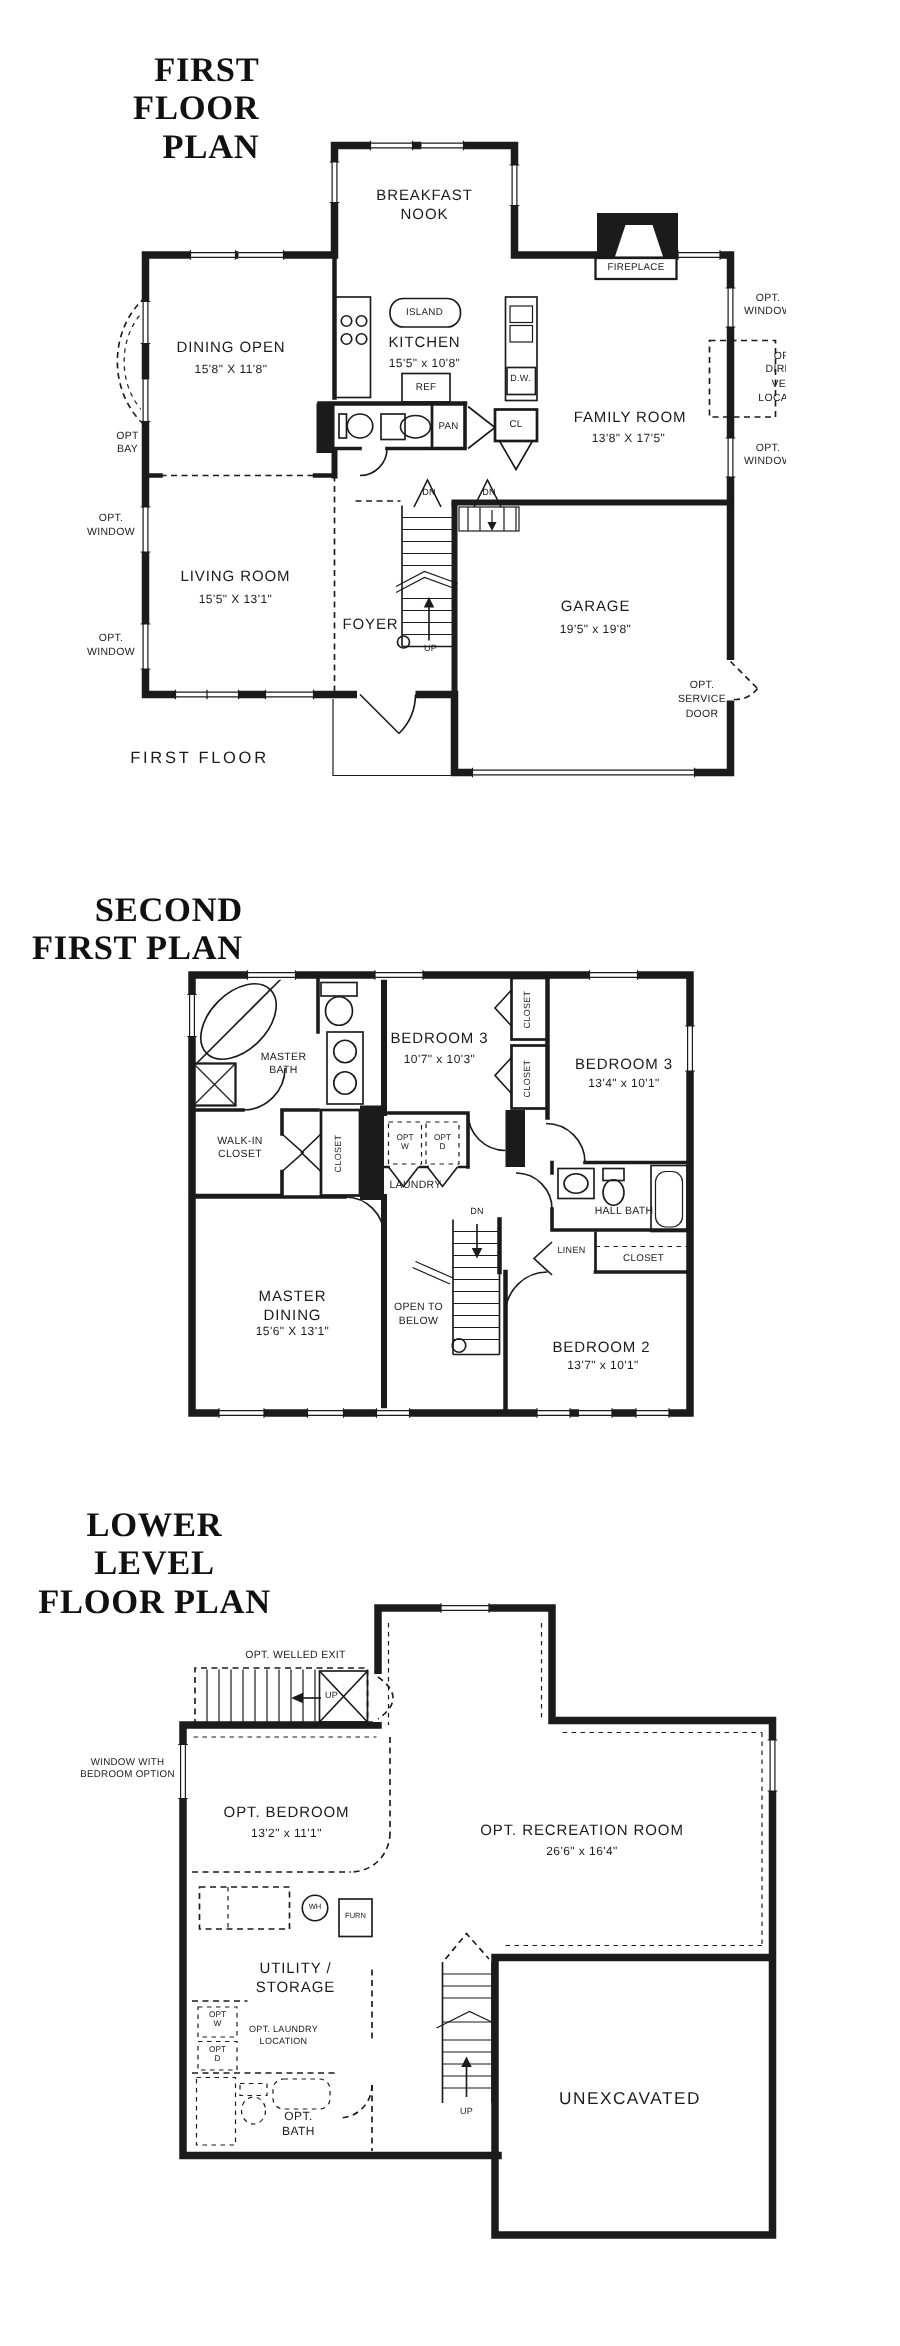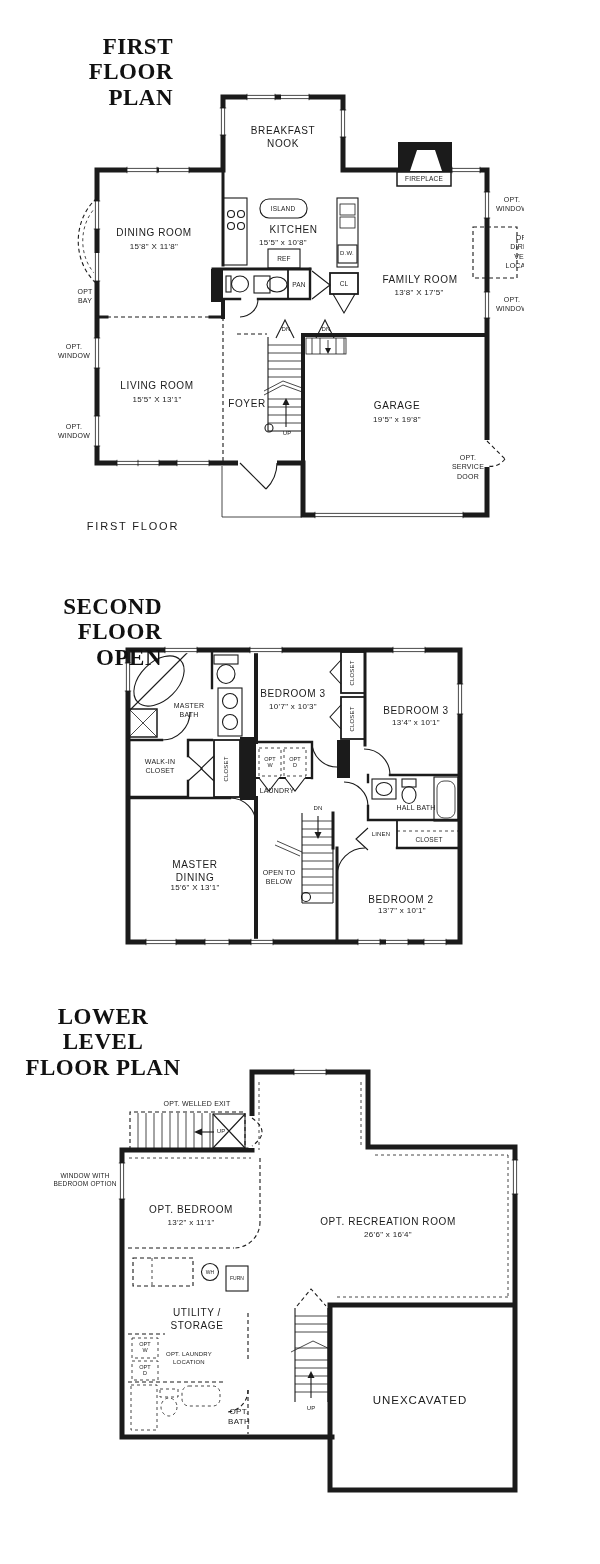--- a/index.html
+++ b/index.html
@@ -22,21 +22,21 @@
   .lbl{position:absolute;transform:translate(-50%,-50%);text-align:center;
        white-space:pre-line;line-height:1.3;letter-spacing:.4px;color:#1b1b1b;}
   .vert{transform:translate(-50%,-50%) rotate(-90deg);}
   .s10{font-size:10px;letter-spacing:.6px;}
   .s8{font-size:8px;letter-spacing:.3px;}
   .s7{font-size:7px;letter-spacing:.2px;line-height:1.35;}
   .s65{font-size:6.5px;letter-spacing:.2px;line-height:1.3;}
   .s6{font-size:6px;letter-spacing:.2px;line-height:1.25;}
   .s55{font-size:5.5px;letter-spacing:0;line-height:1.15;}
   .s5{font-size:5px;letter-spacing:0;}
-  .s11{font-size:11px;letter-spacing:1.8px;margin-top:20px;}
+  .s11{font-size:11px;letter-spacing:1.8px;}
   .s115{font-size:11.5px;letter-spacing:1px;}
   .title{position:absolute;font-family:"Liberation Serif",serif;font-weight:bold;
          font-size:23px;line-height:1.1;letter-spacing:.5px;white-space:pre-line;color:#111;}
 </style>
 </head>
 <body>
 
 <div id="stage">
 
 <svg width="600" height="1564" viewBox="0 0 600 1564">
@@ -320,23 +320,23 @@
       <rect class="wht" x="294" y="1068.8" width="32" height="6.4"></rect>
           <path class="t08" d="M294 1070.4 h32 M294 1073.6 h32 M294 1068.8 v6.4 M326 1068.8 v6.4"></path>
     </g>
   </g>
 </svg>
 
 <div class="title" style="left:27px;top:34px;width:146px;text-align:right;">FIRST
 FLOOR PLAN</div>
 <div class="lbl s10" style="left:283px;top:137px;">BREAKFAST
 NOOK</div>
-<div class="lbl s10" style="left:154px;top:232px;">DINING ROOM</div>
+<div class="lbl s10" style="left:154px;top:232px;">DINING OPEN</div>
 <div class="lbl s8" style="left:154px;top:247px;">15'8" X 11'8"</div>
-<div class="lbl s10" style="left:283px;top:229px;padding-left:21px;">KITCHEN</div>
+<div class="lbl s10" style="left:283px;top:229px;">KITCHEN</div>
 <div class="lbl s8" style="left:283px;top:243px;">15'5" x 10'8"</div>
 <div class="lbl s65" style="left:283px;top:209px;">ISLAND</div>
 <div class="lbl s65" style="left:284px;top:259px;">REF</div>
 <div class="lbl s65" style="left:299px;top:285px;">PAN</div>
 <div class="lbl s6" style="left:347px;top:254px;">D.W.</div>
 <div class="lbl s65" style="left:344px;top:284px;">CL</div>
 <div class="lbl s10" style="left:420px;top:279px;">FAMILY ROOM</div>
 <div class="lbl s8" style="left:419px;top:293px;">13'8" X 17'5"</div>
 <div class="lbl s65" style="left:424px;top:179px;">FIREPLACE</div>
 <div class="lbl s7" style="left:512px;top:204px;">OPT.
@@ -347,33 +347,33 @@
 <div class="lbl s7" style="left:512px;top:304px;">OPT.
 WINDOW</div>
 <div class="lbl s7" style="left:85px;top:296px;">OPT
 BAY</div>
 <div class="lbl s7" style="left:74px;top:351px;">OPT.
 WINDOW</div>
 <div class="lbl s7" style="left:74px;top:431px;">OPT.
 WINDOW</div>
 <div class="lbl s10" style="left:157px;top:385px;">LIVING ROOM</div>
 <div class="lbl s8" style="left:157px;top:400px;">15'5" X 13'1"</div>
-<div class="lbl s10" style="left:247px;top:403px;text-align:right;">FOYER</div>
+<div class="lbl s10" style="left:247px;top:417px;text-align:right;">FOYER</div>
 <div class="lbl s10" style="left:397px;top:405px;">GARAGE</div>
 <div class="lbl s8" style="left:397px;top:420px;">19'5" x 19'8"</div>
 <div class="lbl s7" style="left:468px;top:467px;">OPT.
 SERVICE
 DOOR</div>
 <div class="lbl s6" style="left:286px;top:330px;">DN</div>
 <div class="lbl s6" style="left:326px;top:330px;">DN</div>
 <div class="lbl s6" style="left:287px;top:434px;">UP</div>
 <div class="lbl s11" style="left:133px;top:506px;">FIRST FLOOR</div>
 
 <div class="title" style="left:18px;top:594px;width:144px;text-align:right;">SECOND
-FLOOR OPEN</div>
+FIRST PLAN</div>
 <div class="lbl s7" style="left:189px;top:710px;">MASTER
 BATH</div>
 <div class="lbl s7" style="left:160px;top:766px;">WALK-IN
 CLOSET</div>
 <div class="lbl s6 vert" style="left:227px;top:769px;">CLOSET</div>
 <div class="lbl s10" style="left:293px;top:693px;">BEDROOM 3</div>
 <div class="lbl s8" style="left:293px;top:707px;">10'7" x 10'3"</div>
 <div class="lbl s6 vert" style="left:353px;top:673px;">CLOSET</div>
 <div class="lbl s6 vert" style="left:353px;top:719px;">CLOSET</div>
 <div class="lbl s10" style="left:416px;top:710px;">BEDROOM 3</div>
@@ -408,18 +408,18 @@
 <div class="lbl s5" style="left:210px;top:1272px;">WH</div>
 <div class="lbl s5" style="left:237px;top:1278px;">FURN</div>
 <div class="lbl s10" style="left:197px;top:1319px;">UTILITY /
 STORAGE</div>
 <div class="lbl s55" style="left:145px;top:1347px;">OPT
 W</div>
 <div class="lbl s55" style="left:145px;top:1370px;">OPT
 D</div>
 <div class="lbl s6" style="left:189px;top:1358px;">OPT. LAUNDRY
 LOCATION</div>
-<div class="lbl s8" style="left:199px;top:1417px;margin-left:40px;">OPT.
+<div class="lbl s8" style="left:199px;top:1417px;">OPT.
 BATH</div>
 <div class="lbl s6" style="left:311px;top:1409px;">UP</div>
 <div class="lbl s115" style="left:420px;top:1400px;">UNEXCAVATED</div>
 
 </div>
 
 </body></html>

